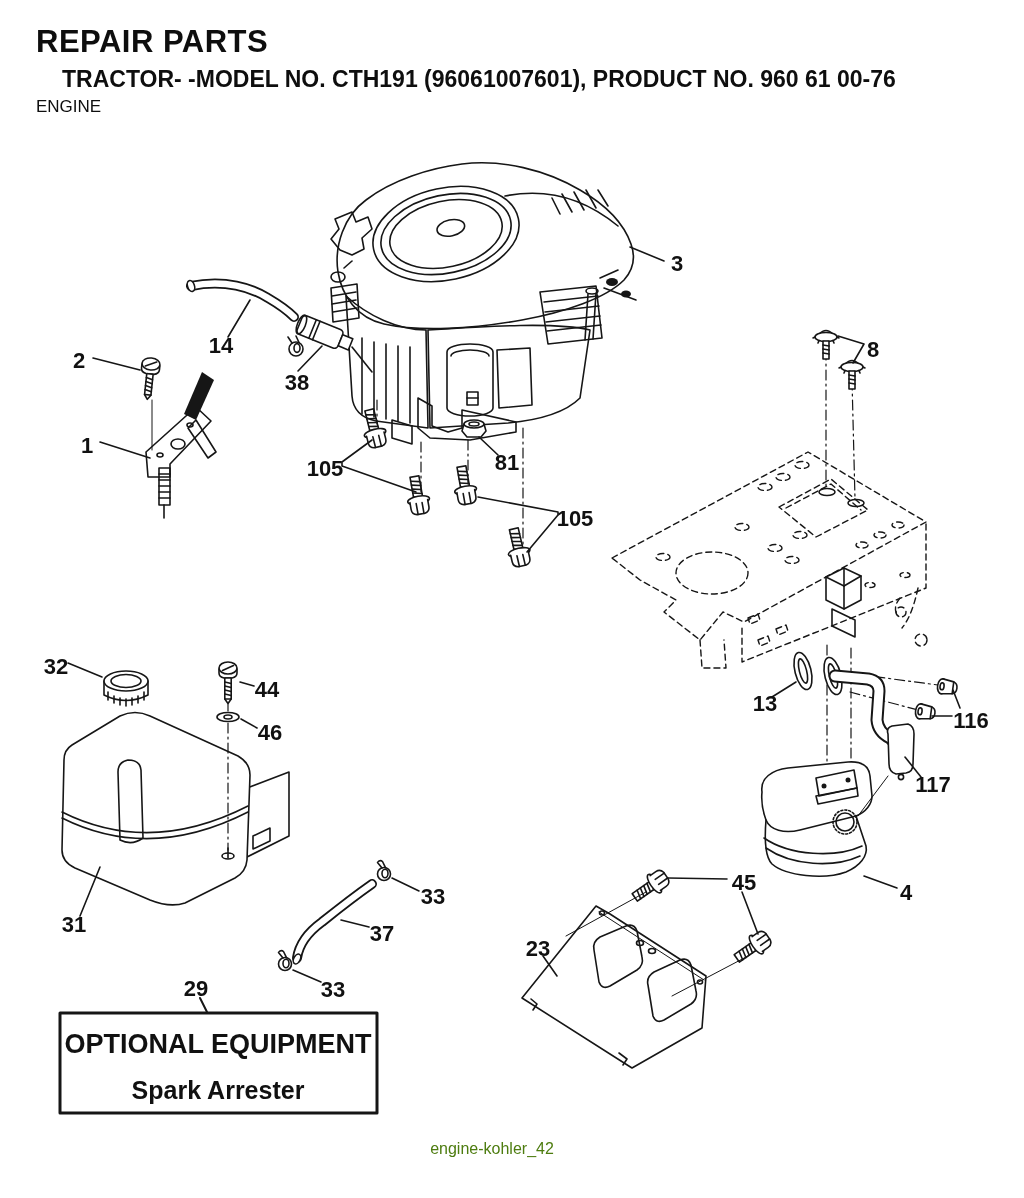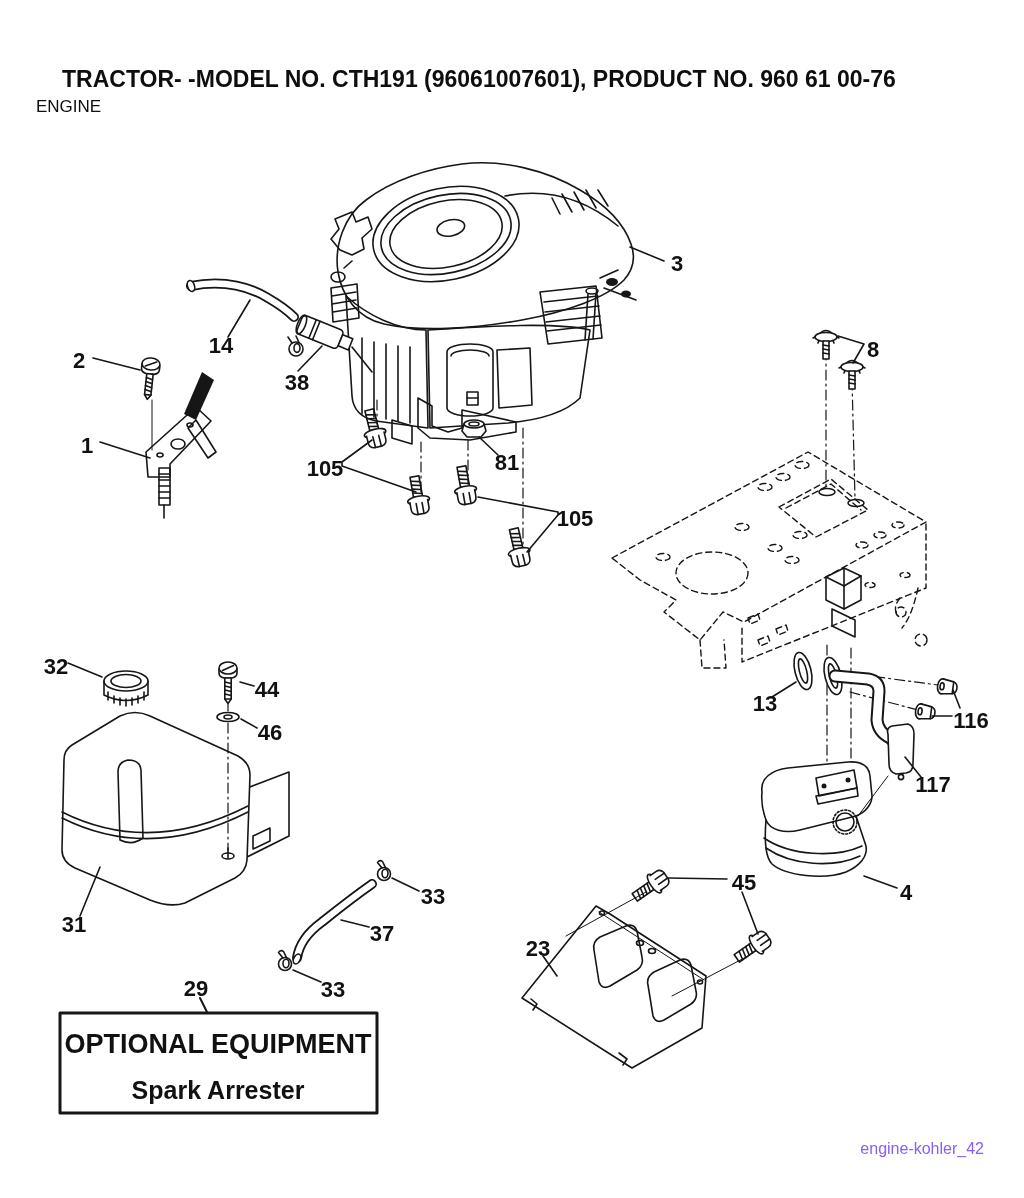--- a/index.html
+++ b/index.html
@@ -1,21 +1,21 @@
 <!DOCTYPE html>
 <html><head>
 <meta charset="utf-8">
 <style>
   html,body{margin:0;padding:0;background:#fff;}
   #page{position:relative;width:1024px;height:1198px;background:#fff;overflow:hidden;
         font-family:"Liberation Sans",sans-serif;color:#0e0e0e;}
   .hdr-title{position:absolute;left:36px;top:24px;font-size:31px;font-weight:bold;letter-spacing:.5px;}
   .hdr-sub{position:absolute;left:62px;top:66px;font-size:23px;font-weight:bold;white-space:nowrap;}
   .hdr-section{position:absolute;left:36px;top:97px;font-size:17px;font-weight:normal;}
-  .footer{position:absolute;left:0;top:1140px;width:984px;text-align:right;font-size:16px;color:#8b5cf6;}
+  .footer{position:absolute;left:0;top:1140px;width:984px;text-align:center;font-size:16px;color:#4d7c0f;}
   svg{position:absolute;left:0;top:0;}
   svg *{stroke:#161616;fill:none;stroke-width:1.6;stroke-linecap:round;stroke-linejoin:round;}
   svg .lbl{font:bold 22px "Liberation Sans",sans-serif;fill:#111;stroke:none;text-anchor:middle;}
   svg .boxlbl1{font:bold 27px "Liberation Sans",sans-serif;fill:#111;stroke:none;text-anchor:middle;}
   svg .boxlbl2{font:bold 25px "Liberation Sans",sans-serif;fill:#111;stroke:none;text-anchor:middle;}
   svg .filldark{fill:#161616;stroke:none;}
   svg .white{fill:#fff;}
   svg .ldr{stroke-width:2;}
   svg .thin{stroke-width:1;}
   svg .pipeO{stroke-width:13;}
@@ -23,20 +23,21 @@
   svg .hoseO{stroke-width:10;}
   svg .hoseI{stroke:#fff;stroke-width:6.4;}
   svg .dash{stroke-dasharray:6 4;stroke-width:1.4;}
   svg .dashdot{stroke-dasharray:10 4 2 4;stroke-width:1.2;}
   svg .box29{stroke-width:3;}
 </style>
 </head>
 <body>
 
 <div id="page">
+  <div class="hdr-title">REPAIR PARTS</div>
   <div class="hdr-sub">TRACTOR- -MODEL NO. CTH191 (96061007601), PRODUCT NO. 960 61 00-76</div>
   <div class="hdr-section">ENGINE</div>
 
   <svg width="1024" height="1198" viewBox="0 0 1024 1198">
     <defs>
       <g id="boltV">
         <rect x="-4.5" y="-32" width="9" height="24"></rect>
         <line x1="-4.5" y1="-28" x2="4.5" y2="-26"></line>
           <line x1="-4.5" y1="-24" x2="4.5" y2="-22"></line>
         <line x1="-4.5" y1="-20" x2="4.5" y2="-18"></line>

